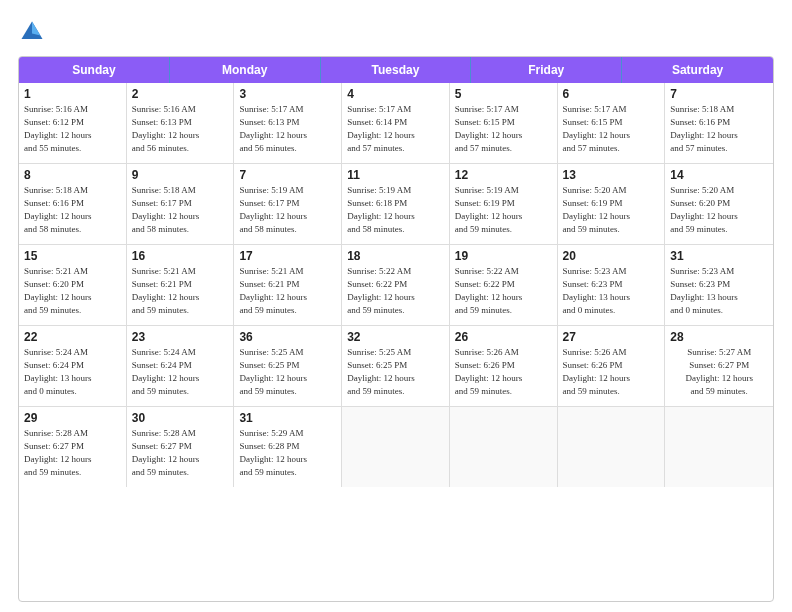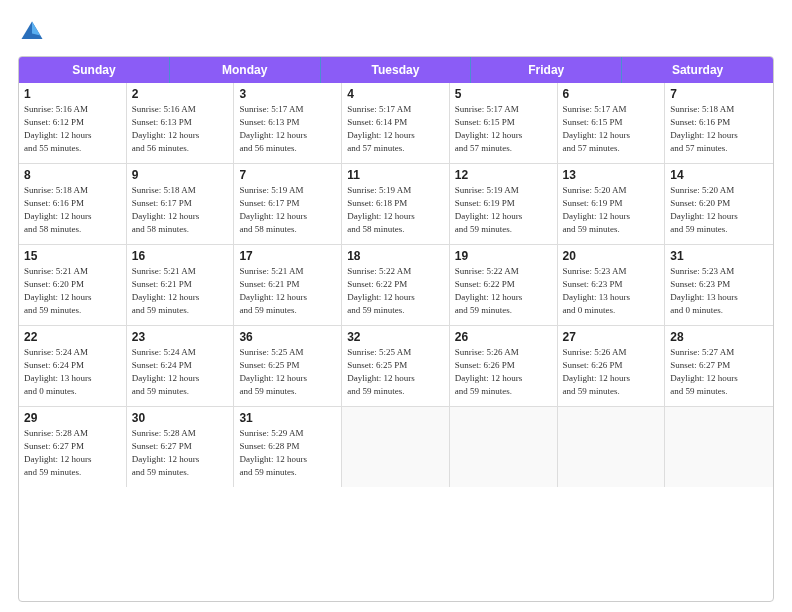--- a/index.html
+++ b/index.html
@@ -335,21 +335,21 @@
           </div>
           <div class="cal-cell">
             <div class="day-num">27</div>
             <div class="day-info" style="white-space: pre-line;">Sunrise: 5:26 AM
 Sunset: 6:26 PM
 Daylight: 12 hours
 and 59 minutes.</div>
           </div>
           <div class="cal-cell">
             <div class="day-num">28</div>
-            <div class="day-info" style="white-space: pre-line;">Sunrise: 5:27 AM
+            <div class="day-info" style="white-space: pre-line; text-align: center;">Sunrise: 5:27 AM
 Sunset: 6:27 PM
 Daylight: 12 hours
 and 59 minutes.</div>
           </div>
         </div>
         <div class="cal-row">
           <div class="cal-cell">
             <div class="day-num">29</div>
             <div class="day-info" style="white-space: pre-line;">Sunrise: 5:28 AM
 Sunset: 6:27 PM

